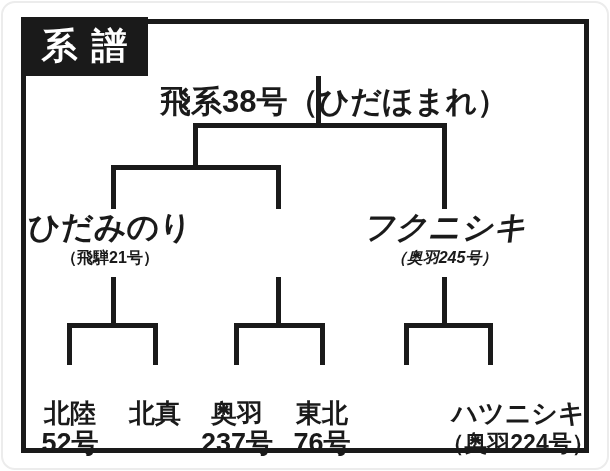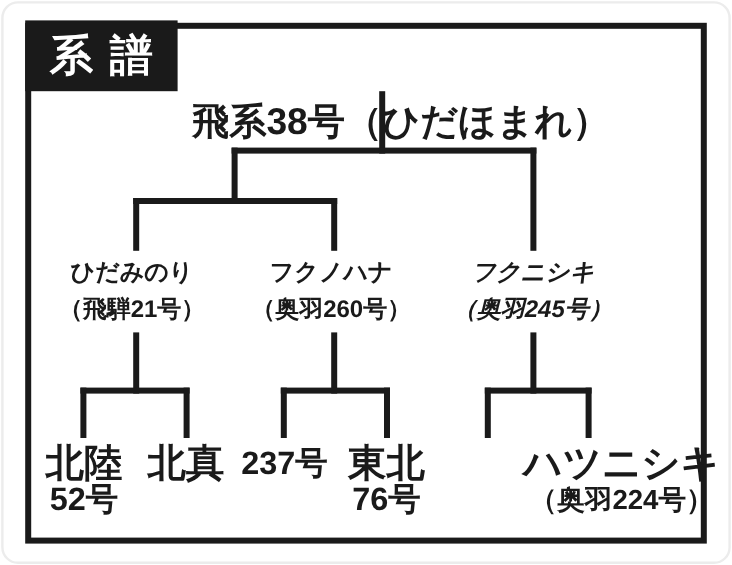--- a/index.html
+++ b/index.html
@@ -61,28 +61,28 @@
     position: absolute;
     background: #1a1a1a;
   }
   .v { width: 5px; }
   .h { height: 5px; }
   .node {
     position: absolute;
     text-align: center;
     white-space: nowrap;
   }
-  .node .l1 { font-size: 20px; line-height: 31px; text-align: center; }
-  .node .l2 { font-size: 20px; line-height: 30px; }
+  .node .l1 { font-size: 32px; line-height: 31px; text-align: center; }
+  .node .l2 { font-size: 16px; line-height: 30px; }
   .gnode {
     position: absolute;
     text-align: center;
     white-space: nowrap;
   }
-  .gnode .l1 { font-size: 32px; line-height: 30px; }
+  .gnode .l1 { font-size: 26px; line-height: 30px; margin-top: 27px; }
   .gnode .l2 { font-size: 27px; line-height: 30px; }
   .gnode.wide .l2 { font-size: 23px; }
 </style>
 </head>
 <body>
 
 <div class="canvas">
 
   <div class="outer-edge"></div>
 
@@ -116,38 +116,35 @@
   <div class="v" style="left:153px; top:323px; height:42px;"></div>
   <div class="v" style="left:234px; top:323px; height:42px;"></div>
   <div class="v" style="left:320px; top:323px; height:42px;"></div>
   <div class="v" style="left:404px; top:323px; height:42px;"></div>
   <div class="v" style="left:488px; top:323px; height:42px;"></div>
 
   <div class="node" style="left:25px; top:212px; width:170px;">
     <div class="l1">ひだみのり</div>
     <div class="l2">（飛騨21号）</div>
   </div>
-  <div class="node" style="left:191px; top:212px; width:170px;">
-    <div class="l1">フクノハナ</div>
-    <div class="l2">（奥羽260号）</div>
-  </div>
   <div class="node" style="left:359px; top:212px; width:170px;font-style:italic;">
     <div class="l1">フクニシキ</div>
     <div class="l2">（奥羽245号）</div>
   </div>
 
   <div class="gnode" style="left:10px; top:371px; width:120px;">
     <div class="l1">北陸</div>
     <div class="l2">52号</div>
   </div>
   <div class="gnode" style="left:95px; top:371px; width:120px;">
     <div class="l1">北真</div>
     <div class="l2"></div>
   </div>
   <div class="gnode" style="left:177px; top:371px; width:120px;">
+    <div class="l1">奥羽</div>
     <div class="l2">237号</div>
   </div>
   <div class="gnode" style="left:262px; top:371px; width:120px;">
     <div class="l1">東北</div>
     <div class="l2">76号</div>
   </div>
   <div class="gnode wide" style="left:432px; top:371px; width:172px;">
     <div class="l1">ハツニシキ</div>
     <div class="l2">（奥羽224号）</div>
   </div>

